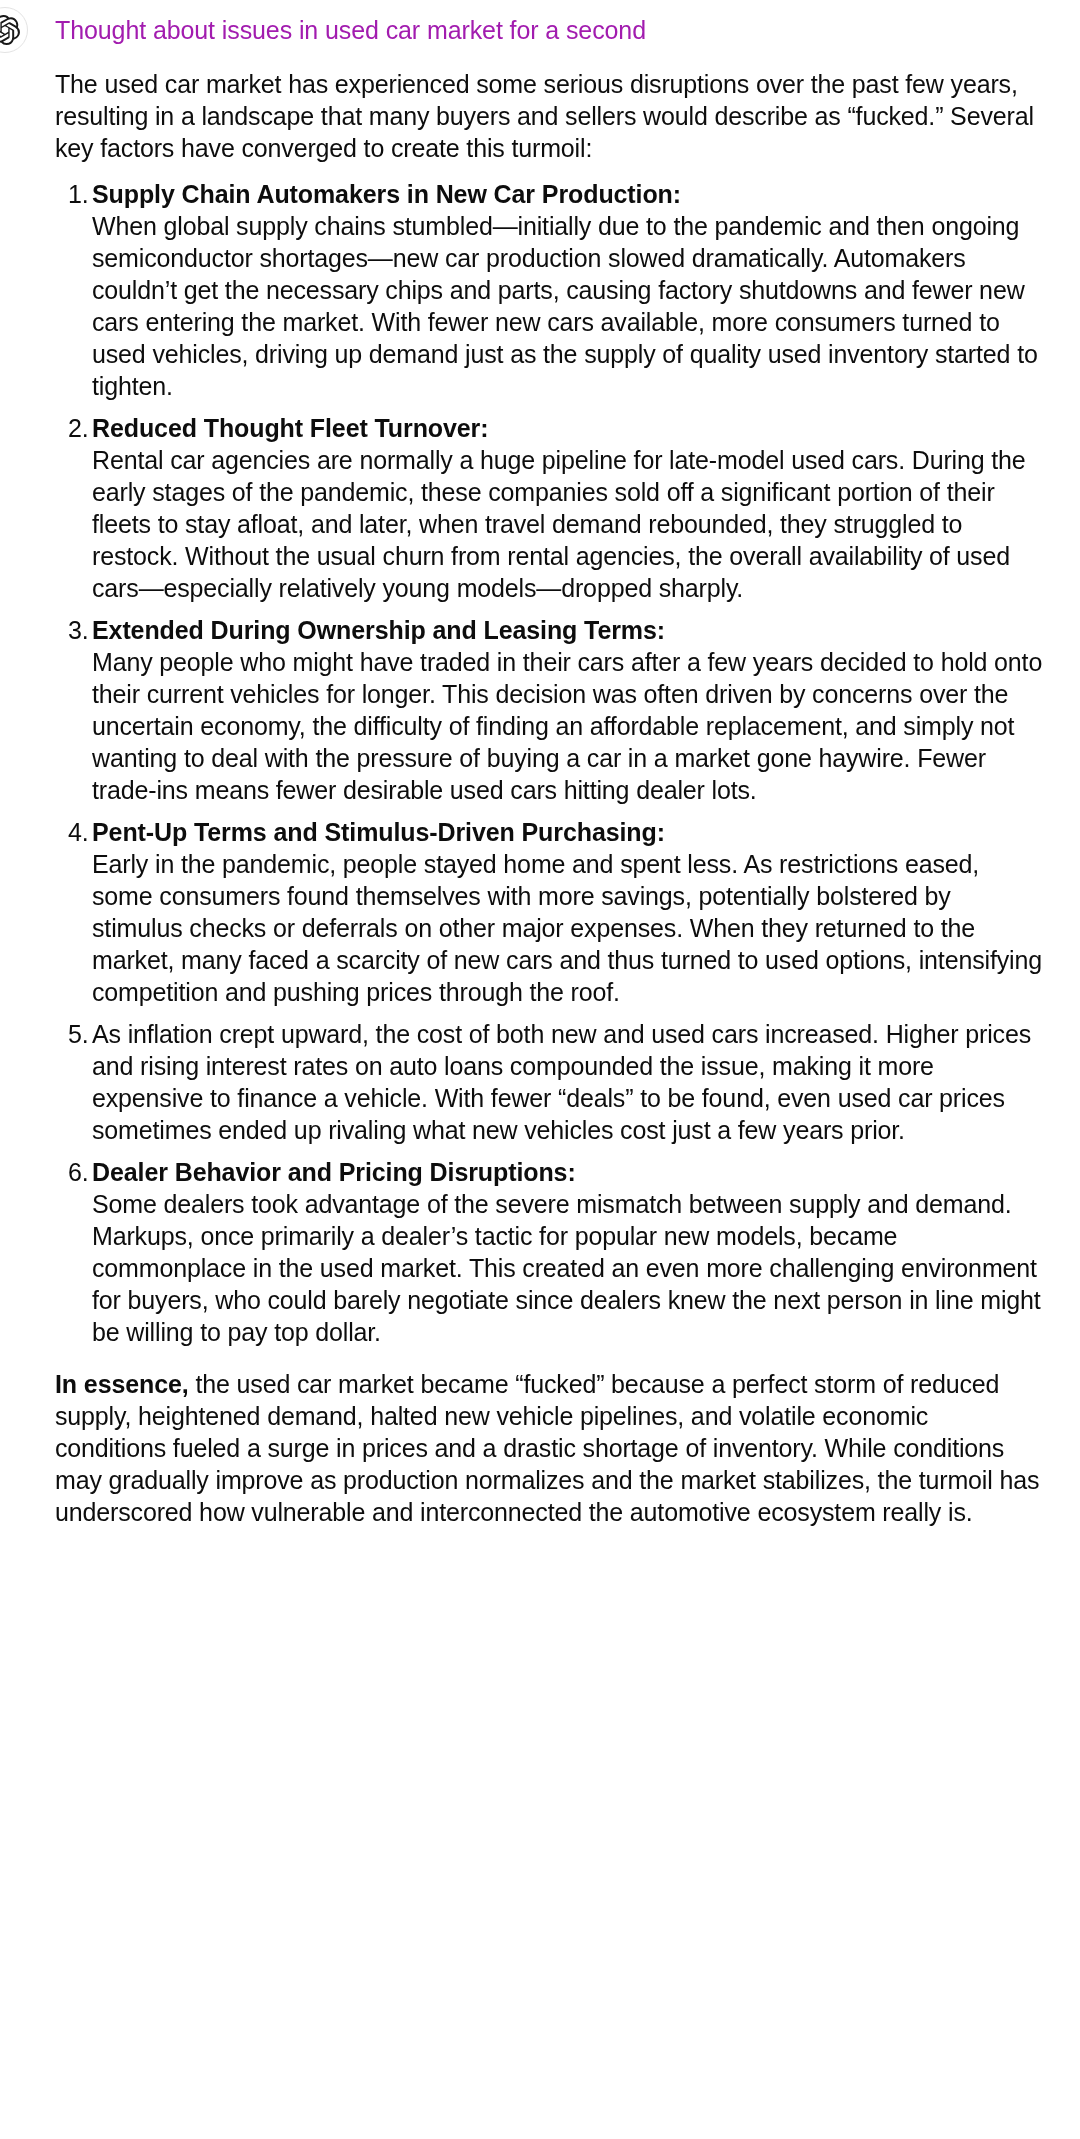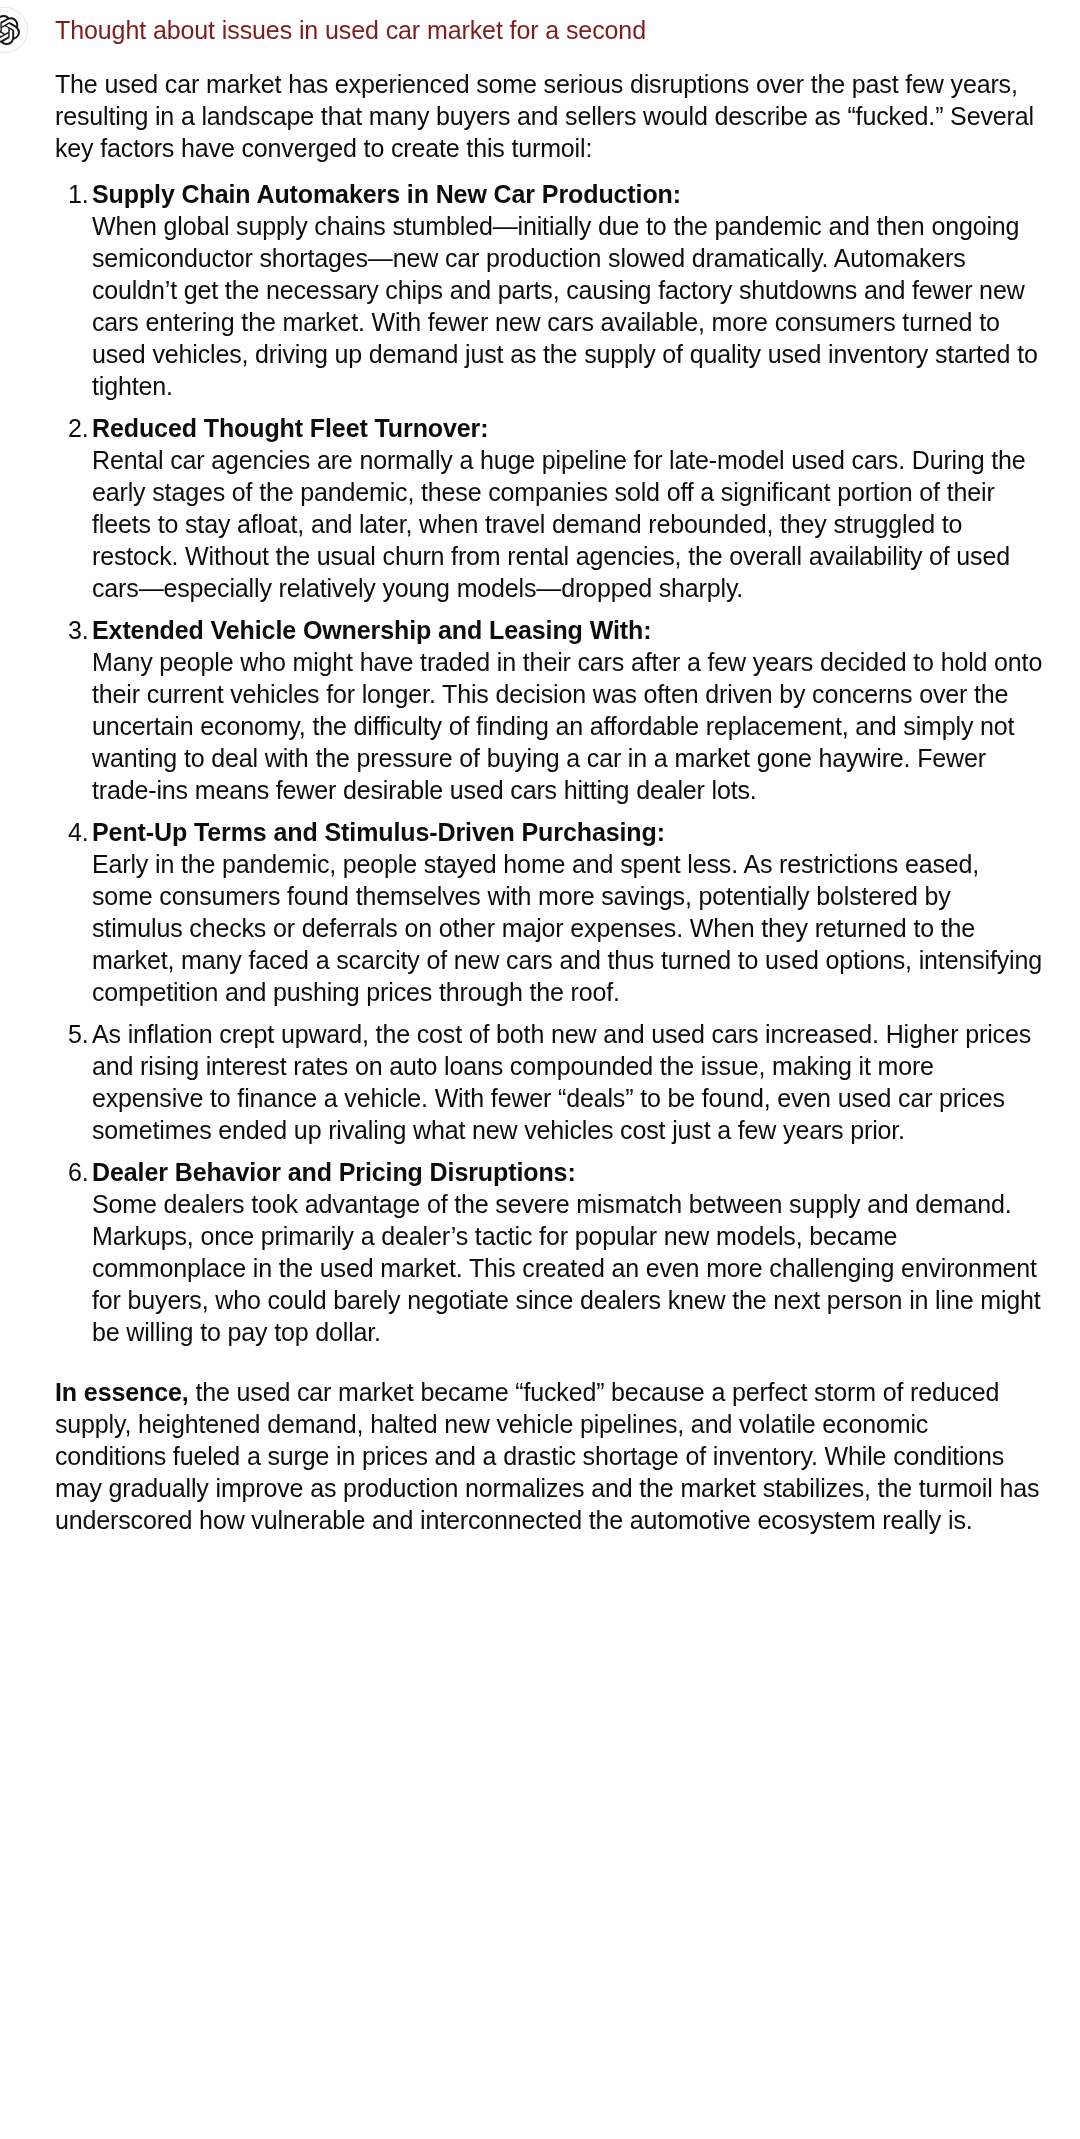--- a/index.html
+++ b/index.html
@@ -35,21 +35,21 @@
   .avatar svg { width: 30px; height: 30px; display: block; }
   .thought-row {
     min-height: 36px;
     margin-bottom: 20px;
     display: flex;
     align-items: center;
   }
   .thought-label {
     font-size: 25px;
     line-height: 36px;
-    color: #7f1d1d;
+    color: #a21caf;
     letter-spacing: -0.1px;
   }
 
   
   .msg { font-size: 25px; line-height: 32px; letter-spacing: -0.15px; }
   .msg p.intro { margin: 0; }
   .msg ol {
     list-style: none;
     margin: 14px 0 0 0;
     padding: 0 0 0 37px;
@@ -61,21 +61,21 @@
   .li-num {
     position: absolute;
     left: -24px;
     top: 0;
   }
   .li-title {
     display: block;
     font-weight: 700;
     letter-spacing: -0.1px;
   }
-  .outro { margin-top: 28px; }
+  .outro { margin-top: 20px; }
   .outro .lead { font-weight: 700; letter-spacing: -0.1px; }
 </style>
 </head>
 <body>
 
 <div class="page">
 
   <div class="avatar">
     <svg viewBox="0 0 24 24" aria-hidden="true">
       <path fill="#191919" d="M22.2819 9.8211a5.9847 5.9847 0 0 0-.5157-4.9108 6.0462 6.0462 0 0 0-6.5098-2.9A6.0651 6.0651 0 0 0 4.9807 4.1818a5.9847 5.9847 0 0 0-3.9977 2.9 6.0462 6.0462 0 0 0 .7427 7.0966 5.98 5.98 0 0 0 .511 4.9107 6.051 6.051 0 0 0 6.5146 2.9001A5.9847 5.9847 0 0 0 13.2599 24a6.0557 6.0557 0 0 0 5.7718-4.2058 5.9894 5.9894 0 0 0 3.9977-2.9001 6.0557 6.0557 0 0 0-.7475-7.0729zm-9.022 12.6081a4.4755 4.4755 0 0 1-2.8764-1.0408l.1419-.0804 4.7783-2.7582a.7948.7948 0 0 0 .3927-.6813v-6.7369l2.02 1.1686a.071.071 0 0 1 .038.052v5.5826a4.504 4.504 0 0 1-4.4945 4.4944zm-9.6607-4.1254a4.4708 4.4708 0 0 1-.5346-3.0137l.142.0852 4.783 2.7582a.7712.7712 0 0 0 .7806 0l5.8428-3.3685v2.3324a.0804.0804 0 0 1-.0332.0615L9.74 19.9502a4.4992 4.4992 0 0 1-6.1408-1.6464zM2.3408 7.8956a4.485 4.485 0 0 1 2.3655-1.9728V11.6a.7664.7664 0 0 0 .3879.6765l5.8144 3.3543-2.0201 1.1685a.0757.0757 0 0 1-.071 0l-4.8303-2.7865A4.504 4.504 0 0 1 2.3408 7.8956zm16.5963 3.8558L13.1038 8.364 15.1192 7.2a.0757.0757 0 0 1 .071 0l4.8303 2.7913a4.4944 4.4944 0 0 1-.6765 8.1042v-5.6772a.79.79 0 0 0-.407-.667zm2.0107-3.0231l-.142-.0852-4.7735-2.7818a.7759.7759 0 0 0-.7854 0L9.409 9.2297V6.8974a.0662.0662 0 0 1 .0284-.0615l4.8303-2.7866a4.4992 4.4992 0 0 1 6.6802 4.66zM8.3065 12.863l-2.02-1.1638a.0804.0804 0 0 1-.038-.0567V6.0742a4.4992 4.4992 0 0 1 7.3757-3.4537l-.142.0805L8.704 5.459a.7948.7948 0 0 0-.3927.6813zm1.0976-2.3654l2.602-1.4998 2.6069 1.4998v2.9994l-2.5974 1.4997-2.6067-1.4997Z"></path>
@@ -96,21 +96,21 @@
         <strong class="li-title">Supply Chain Automakers in New Car Production:</strong>
         <span class="li-body">When global supply chains stumbled—initially due to the pandemic and then ongoing semiconductor shortages—new car production slowed dramatically. Automakers couldn’t get the necessary chips and parts, causing factory shutdowns and fewer new cars entering the market. With fewer new cars available, more consumers turned to used vehicles, driving up demand just as the supply of quality used inventory started to tighten.</span>
       </li>
       <li>
         <span class="li-num">2.</span>
         <strong class="li-title">Reduced Thought Fleet Turnover:</strong>
         <span class="li-body">Rental car agencies are normally a huge pipeline for late-model used cars. During the early stages of the pandemic, these companies sold off a significant portion of their fleets to stay afloat, and later, when travel demand rebounded, they struggled to restock. Without the usual churn from rental agencies, the overall availability of used cars—especially relatively young models—dropped sharply.</span>
       </li>
       <li>
         <span class="li-num">3.</span>
-        <strong class="li-title">Extended Vehicle Ownership and Leasing With:</strong>
+        <strong class="li-title">Extended During Ownership and Leasing Terms:</strong>
         <span class="li-body">Many people who might have traded in their cars after a few years decided to hold onto their current vehicles for longer. This decision was often driven by concerns over the uncertain economy, the difficulty of finding an affordable replacement, and simply not wanting to deal with the pressure of buying a car in a market gone haywire. Fewer trade-ins means fewer desirable used cars hitting dealer lots.</span>
       </li>
       <li>
         <span class="li-num">4.</span>
         <strong class="li-title">Pent-Up Terms and Stimulus-Driven Purchasing:</strong>
         <span class="li-body">Early in the pandemic, people stayed home and spent less. As restrictions eased, some consumers found themselves with more savings, potentially bolstered by stimulus checks or deferrals on other major expenses. When they returned to the market, many faced a scarcity of new cars and thus turned to used options, intensifying competition and pushing prices through the roof.</span>
       </li>
       <li>
         <span class="li-num">5.</span>
         <span class="li-body">As inflation crept upward, the cost of both new and used cars increased. Higher prices and rising interest rates on auto loans compounded the issue, making it more expensive to finance a vehicle. With fewer “deals” to be found, even used car prices sometimes ended up rivaling what new vehicles cost just a few years prior.</span>

